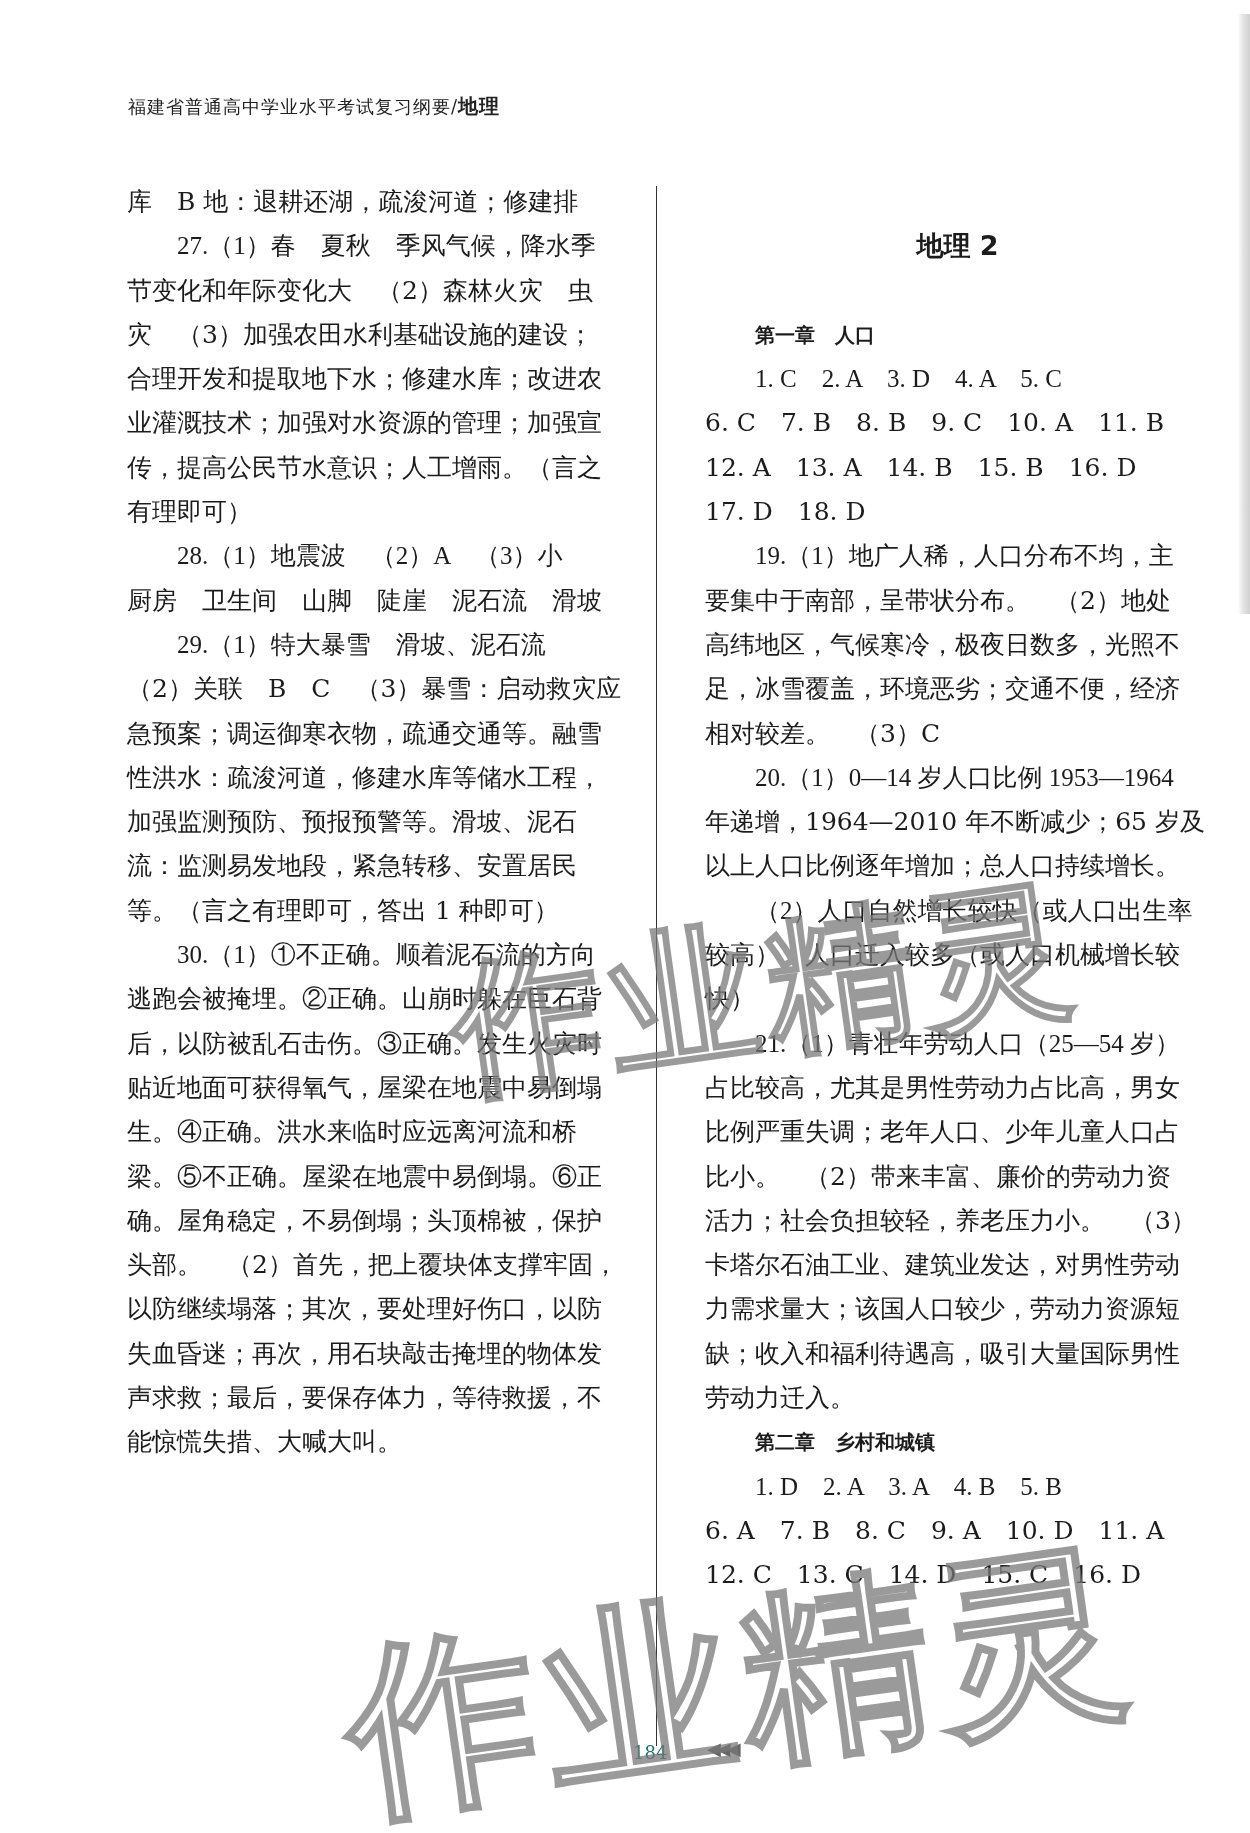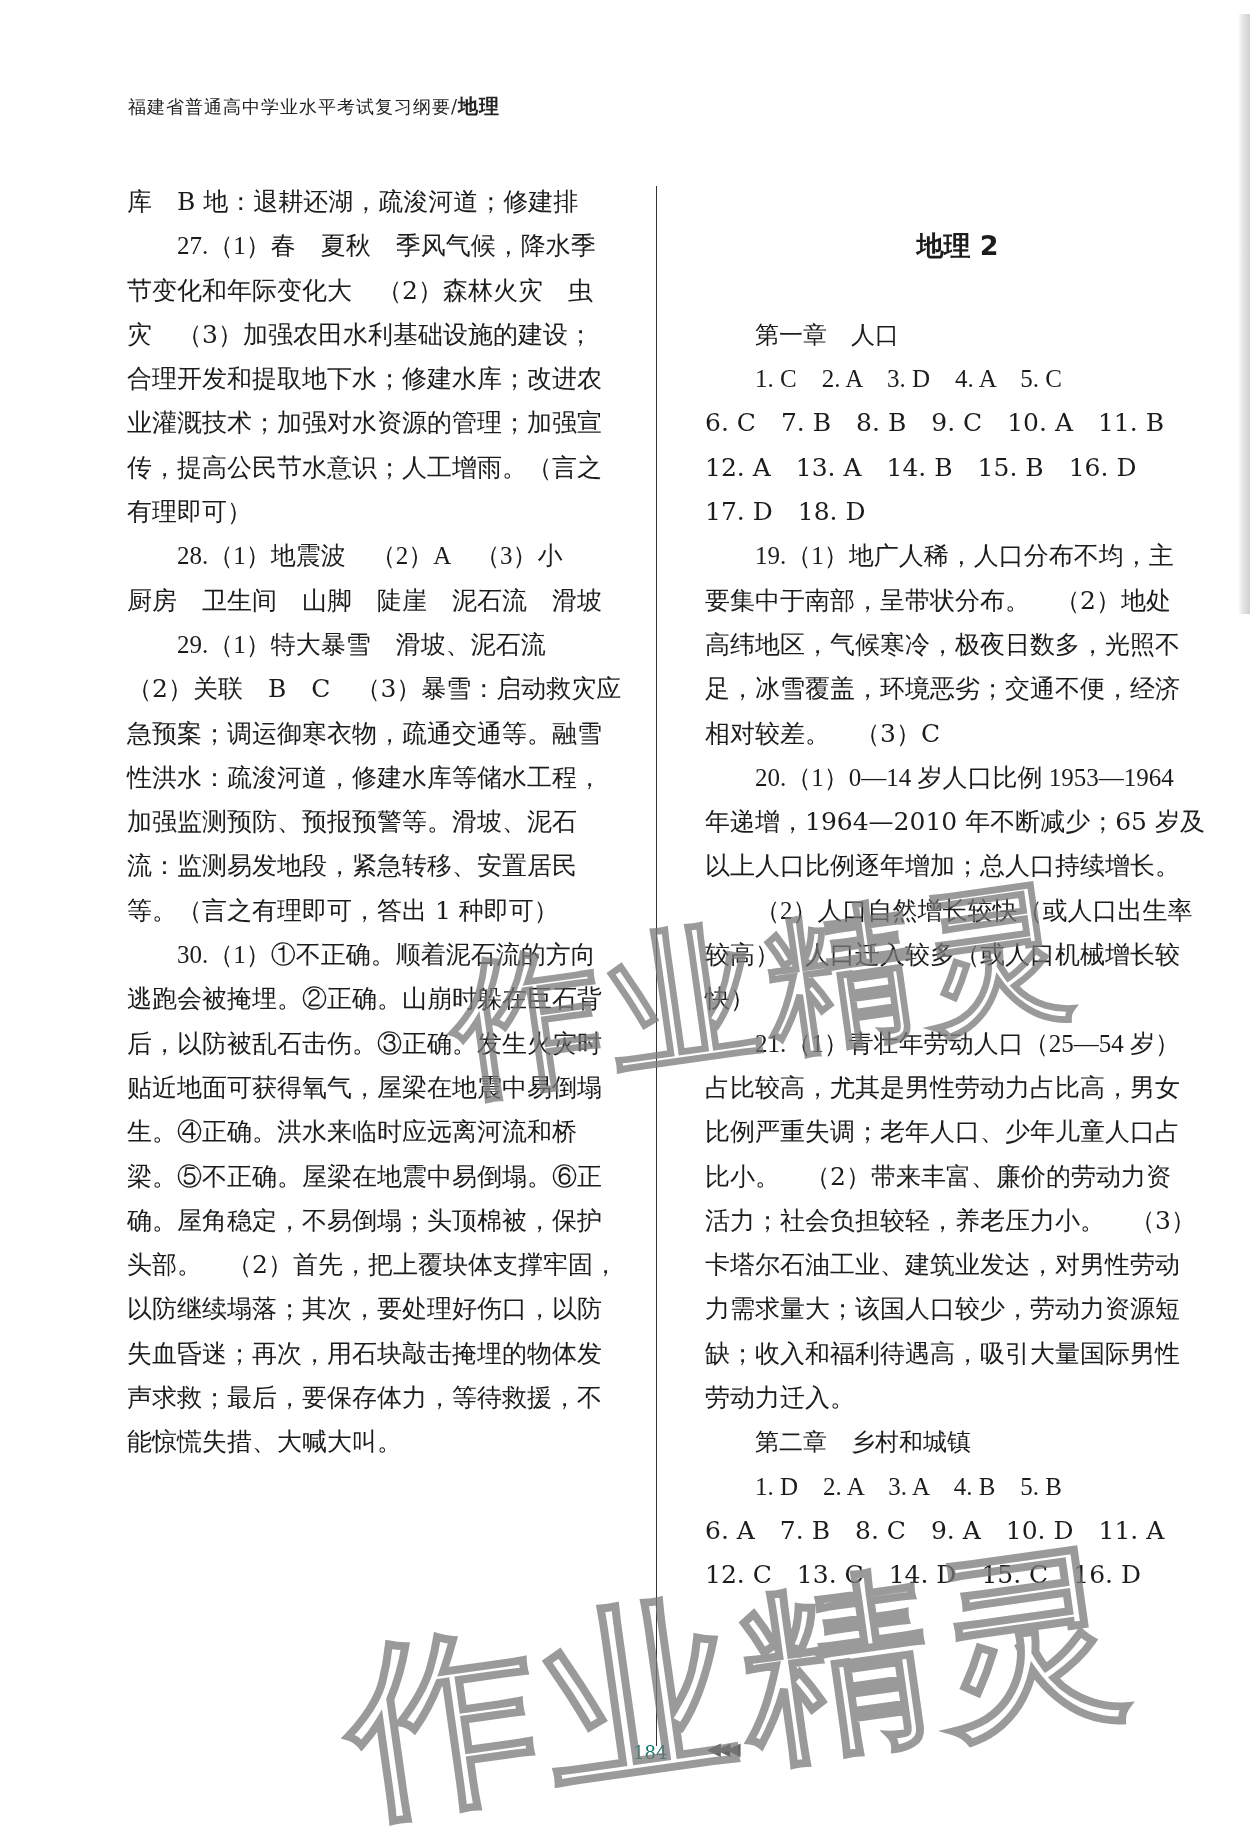--- a/index.html
+++ b/index.html
@@ -31,22 +31,22 @@
       position: absolute; left: 656px; top: 186px; width: 1px; height: 1560px;
       background: #333;
     }
     .line { white-space: nowrap; display: block; }
     .indent { padding-left: 50px; font-family: Liberation Serif, serif; }
     .section-title {
       text-align: center; font-family: "DejaVu Sans", "Liberation Sans", sans-serif;
       font-weight: bold; font-size: 27px; height: 44.3px; line-height: 44.3px;
     }
     .chapter-title {
-      font-family: "DejaVu Sans", "Liberation Sans", sans-serif; font-weight: normal;
-      font-size: 24px; padding-left: 50px; line-height: 44.3px;
+      font-family: "DejaVu Sans", "Liberation Sans", sans-serif; font-weight: bold;
+      font-size: 20px; padding-left: 50px; line-height: 44.3px;
     }
     .spacer { height: 44.3px; }
     .page-number {
       position: absolute; left: 633px; top: 1742px; font-size: 18px; color: #0f766e;
     }
     .page-arrows {
       position: absolute; left: 707px; top: 1738px; font-size: 18px; color: #666; letter-spacing: -4px;
     }
     .watermark {
       position: absolute; font-family: "DejaVu Sans", "Liberation Sans", sans-serif;

